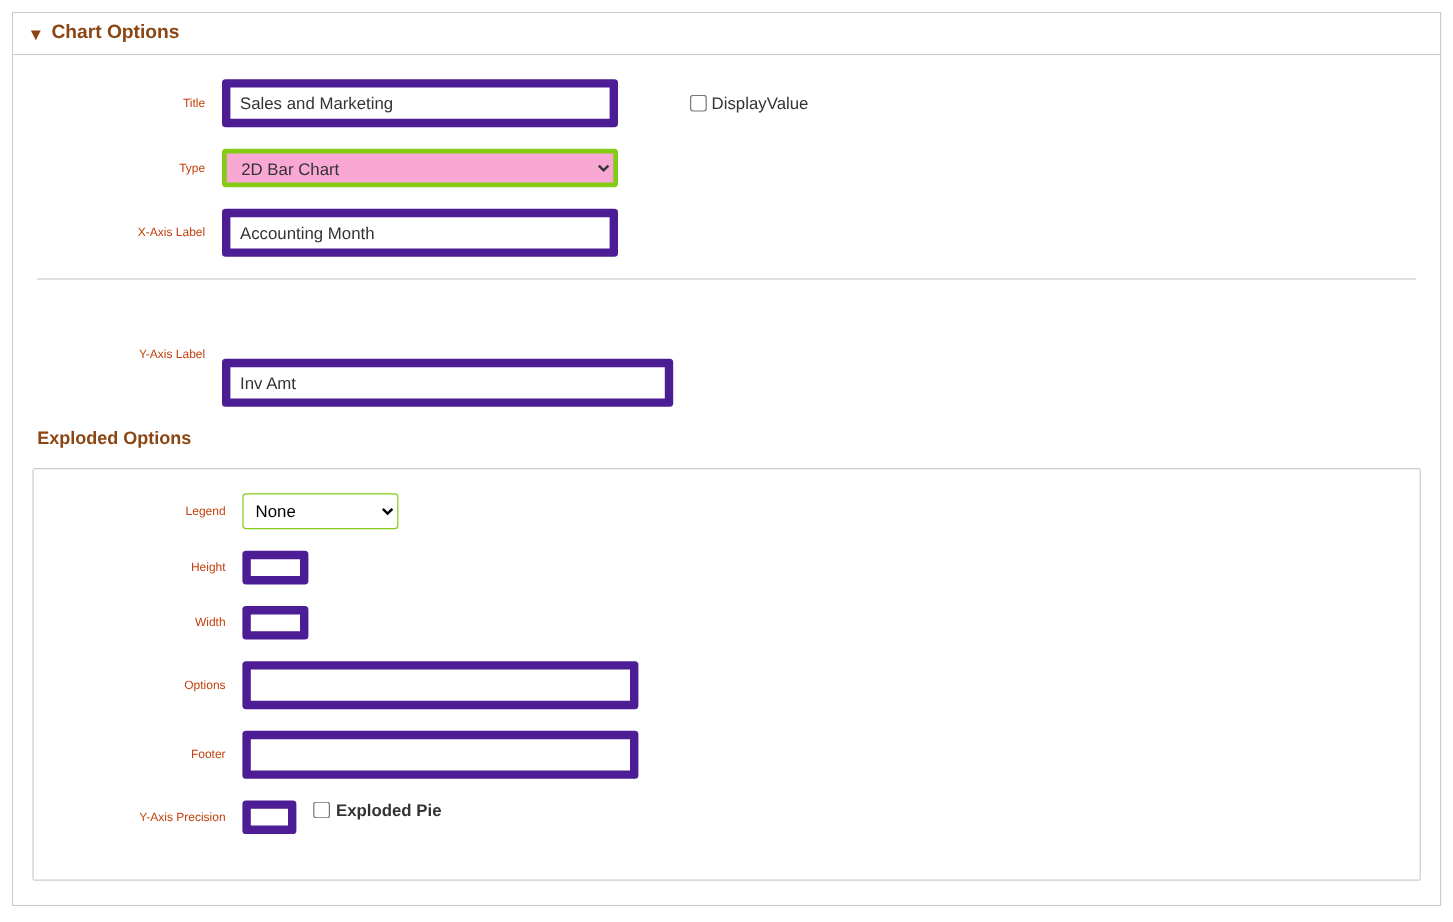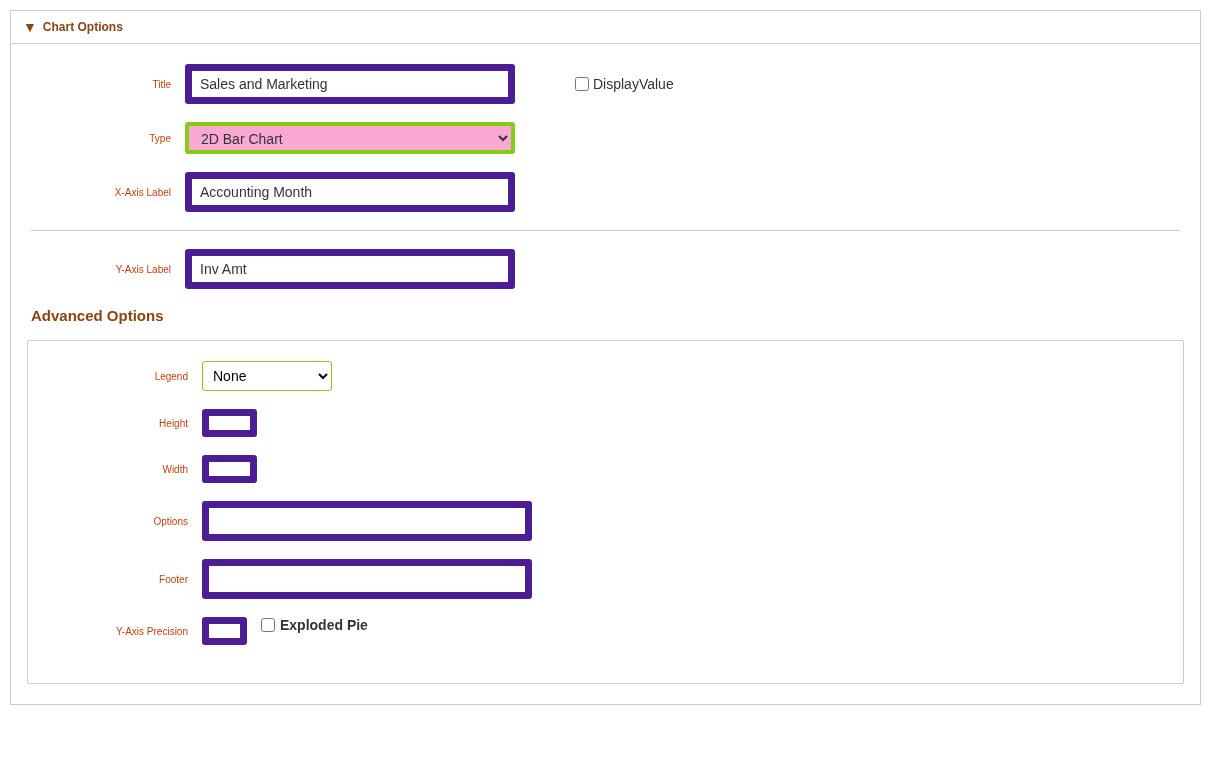--- a/index.html
+++ b/index.html
@@ -25,21 +25,21 @@
     .section-header {
       display: flex;
       align-items: center;
       padding: 8px 12px;
       background: #fff;
       border-bottom: 1px solid #ccc;
     }
 
     .section-header-title {
       color: #8B4513;
-      font-size: 12px;
+      font-size: 16px;
       font-weight: bold;
       margin-left: 6px;
     }
 
     .toggle-arrow {
       color: #8B4513;
       font-size: 14px;
       cursor: pointer;
     }
 
@@ -75,21 +75,22 @@
 
     .input-title {
       width: 330px;
     }
 
     .input-xaxis {
       width: 330px;
     }
 
     .input-yaxis {
-      width: 330px;
+      width: 376px;
+      margin-top: 48px;
     }
 
     .select-type {
       width: 330px;
       height: 32px;
       border: 4px solid #84cc16;
       border-radius: 3px;
       padding: 4px 8px;
       font-size: 14px;
       color: #333;
@@ -236,21 +237,21 @@
       </div>
 
       <hr class="divider">
 
       <div class="form-row">
         <label class="form-label">Y-Axis Label</label>
         <input class="form-input input-yaxis" type="text" value="Inv Amt" style="">
       </div>
 
       <div class="advanced-options-header">
-        <span class="advanced-options-title">Advanced Options</span>
+        <span class="advanced-options-title">Exploded Options</span>
       </div>
 
       <div class="advanced-options-box">
 
         <div class="form-row">
           <label class="form-label">Legend</label>
           <select class="select-legend">
             <option>None</option>
             <option>Top</option>
             <option>Bottom</option>

